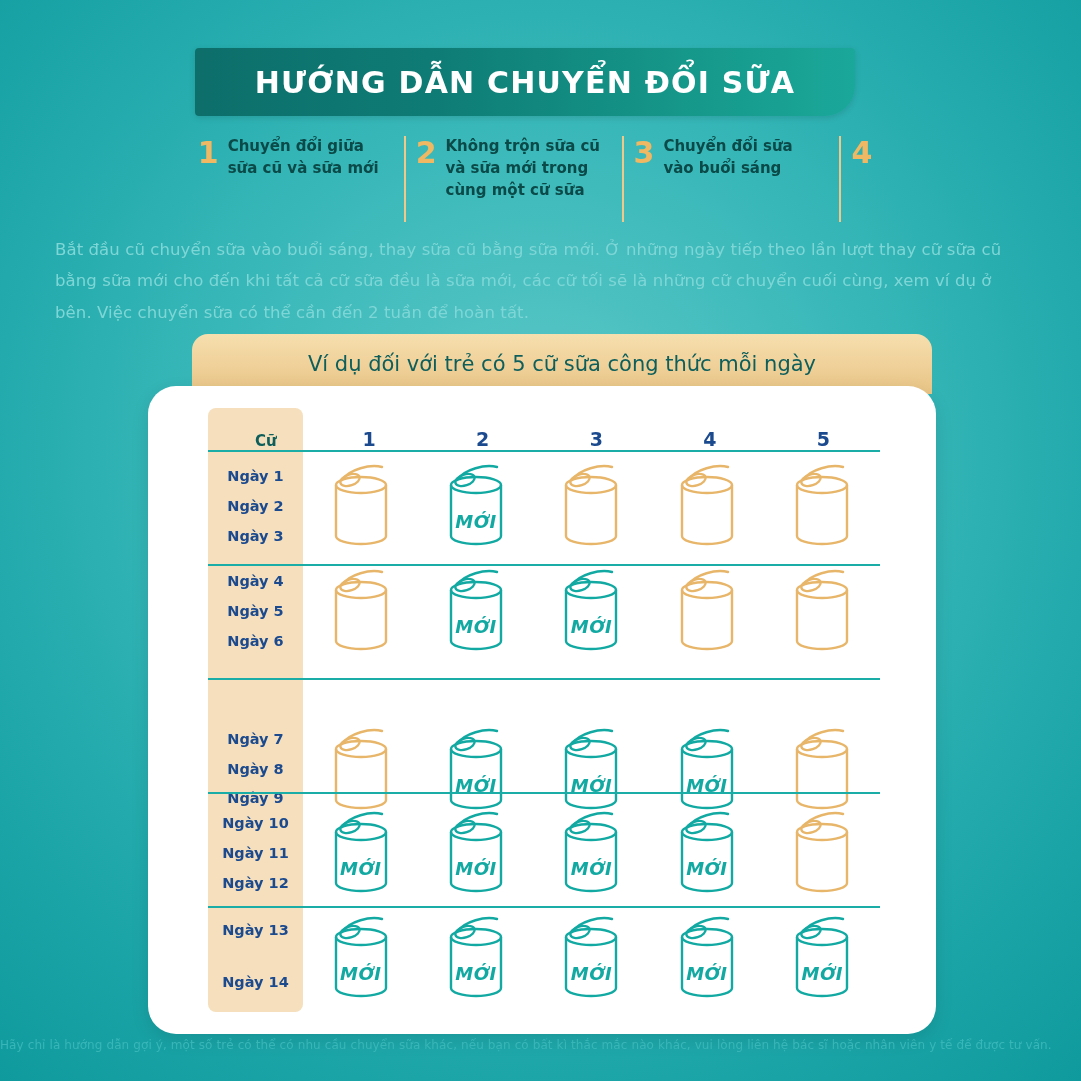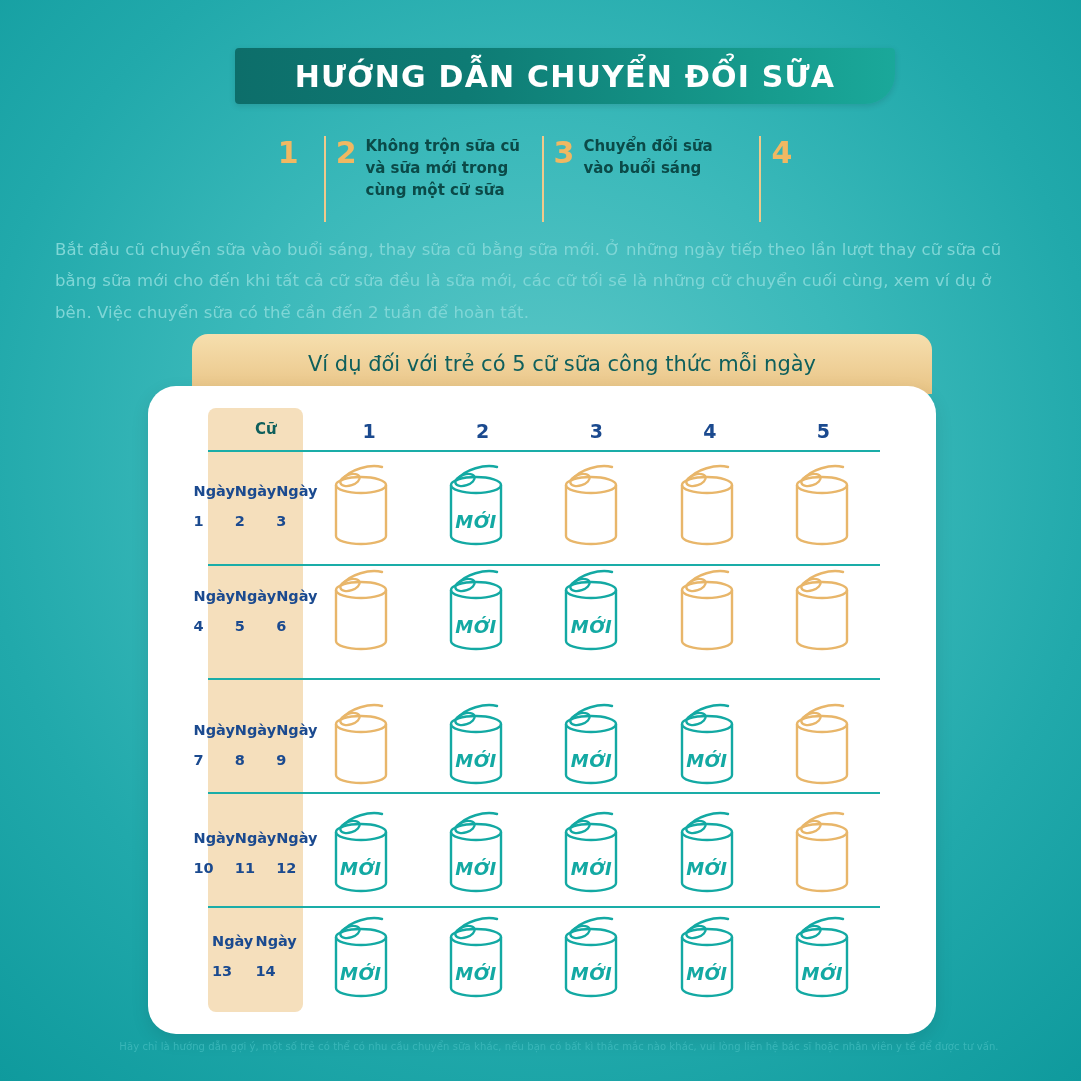--- a/index.html
+++ b/index.html
@@ -10,26 +10,25 @@
   body {
     position: relative;
     overflow: hidden;
     background: radial-gradient(circle at 50% 42%, #5ec8c8 0%, #3bb9ba 38%, #21a9ab 68%, #0f9a9d 100%);
   }
 
   
   .banner {
     position: absolute;
     left: 195px; top: 48px;
-    width: 660px; height: 56px;
+    width: 660px; height: 68px;
     background: linear-gradient(90deg, #0d6e6a 0%, #0e7b74 35%, #169a8c 78%, #1aa89a 100%);
     border-radius: 4px 4px 30px 4px;
     display: flex; align-items: center; justify-content: center;
     box-shadow: 0 2px 6px rgba(0,0,0,.12);
-    margin-left: 40px;
   }
   .banner .title {
     color: #ffffff;
     font-size: 30px;
     font-weight: bold;
     letter-spacing: 1.2px;
     text-align: center;
     white-space: nowrap;
   }
 
@@ -111,24 +110,24 @@
   }
   .tbl .daycol {
     position: absolute;
     left: 0; top: 0;
     width: 95px; height: 604px;
     background: #f5dfbc;
     border-radius: 8px 8px 8px 8px;
   }
   .hdr-row {
     position: absolute;
-    left: 0; top: 12px;
+    left: 0; top: 0;
     width: 672px; height: 42px;
     display: flex;
-    align-items: flex-start;
+    align-items: flex-end;
     padding-left: 11px;
   }
   .hdr-cu {
     width: 95px; text-align: center;
     color: #0e5f5c; font-size: 15px; font-weight: bold;
   }
   .hdr-num {
     width: 115.4px; text-align: center;
     color: #1b4a8f; font-size: 19px; font-weight: bold;
   }
@@ -138,21 +137,21 @@
     height: 2px; background: #1aada8;
   }
 
   .block {
     position: absolute;
     left: 0; width: 672px;
     display: flex;
   }
   .block .labels {
     width: 95px;
-    display: flex; flex-direction: row;
+    display: flex; flex-direction: column;
     justify-content: center;
     align-items: center;
   }
   .block .labels span {
     color: #1b4a8f;
     font-size: 14.5px;
     font-weight: bold;
     line-height: 2.05;
   }
   .block .cells {
@@ -175,38 +174,37 @@
     font-weight: bold;
     color: #13a9a3;
     letter-spacing: .5px;
     font-style: italic;
   }
 
   
   .footnote {
     position: absolute;
     left: 0; right: 0; bottom: 27px;
-    text-align: center;
     color: #39b6b8;
-    font-size: 10px;
+    font-size: 12px;
     line-height: 1.4;
     letter-spacing: .1px;
-    padding-left: 37px;
   }
 </style>
 </head>
 <body>
 
 <div class="banner">
   <div class="title">HƯỚNG DẪN CHUYỂN ĐỔI SỮA</div>
 </div>
 
 <div class="steps">
   <div class="step">
     <span class="num">1</span>
+    <span class="txt">Chuyển đổi giữa sữa cũ và sữa mới</span>
   </div>
   <div class="step">
     <span class="num">2</span>
     <span class="txt">Không trộn sữa cũ và sữa mới trong cùng một cữ sữa</span>
   </div>
   <div class="step">
     <span class="num">3</span>
     <span class="txt">Chuyển đổi sữa vào buổi sáng</span>
   </div>
   <div class="step">
@@ -350,21 +348,21 @@
                   <ellipse cx="37" cy="21" rx="25" ry="8" stroke="#e8b66a" stroke-width="2.4"></ellipse>
                   <path d="M12 21 L12 72 A25 8 0 0 0 62 72 L62 21" stroke="#e8b66a" stroke-width="2.4" fill="none"></path>
                   <path d="M18 16 C26 5, 46 0, 58 3" stroke="#e8b66a" stroke-width="2.4" fill="none" stroke-linecap="round"></path>
                   <ellipse cx="26" cy="16" rx="10" ry="5.5" transform="rotate(-18 26 16)" stroke="#e8b66a" stroke-width="2.4" fill="none"></ellipse>
                 </svg>
               </div>
             </div>
           </div>
         </div>
         <div class="grid-line" style="top: 270px;"></div>
-        <div class="block" style="top: 270px; height: 136px;">
+        <div class="block" style="top: 270px; height: 136px; align-items: flex-end;">
           <div class="labels">
             <span>Ngày 7</span>
             <span>Ngày 8</span>
             <span>Ngày 9</span>
           </div>
           <div class="cells">
             <div class="cell">
               <div class="can">
                 <svg width="74" height="86" viewBox="0 0 74 86" fill="none">
                   <ellipse cx="37" cy="21" rx="25" ry="8" stroke="#e8b66a" stroke-width="2.4"></ellipse>

